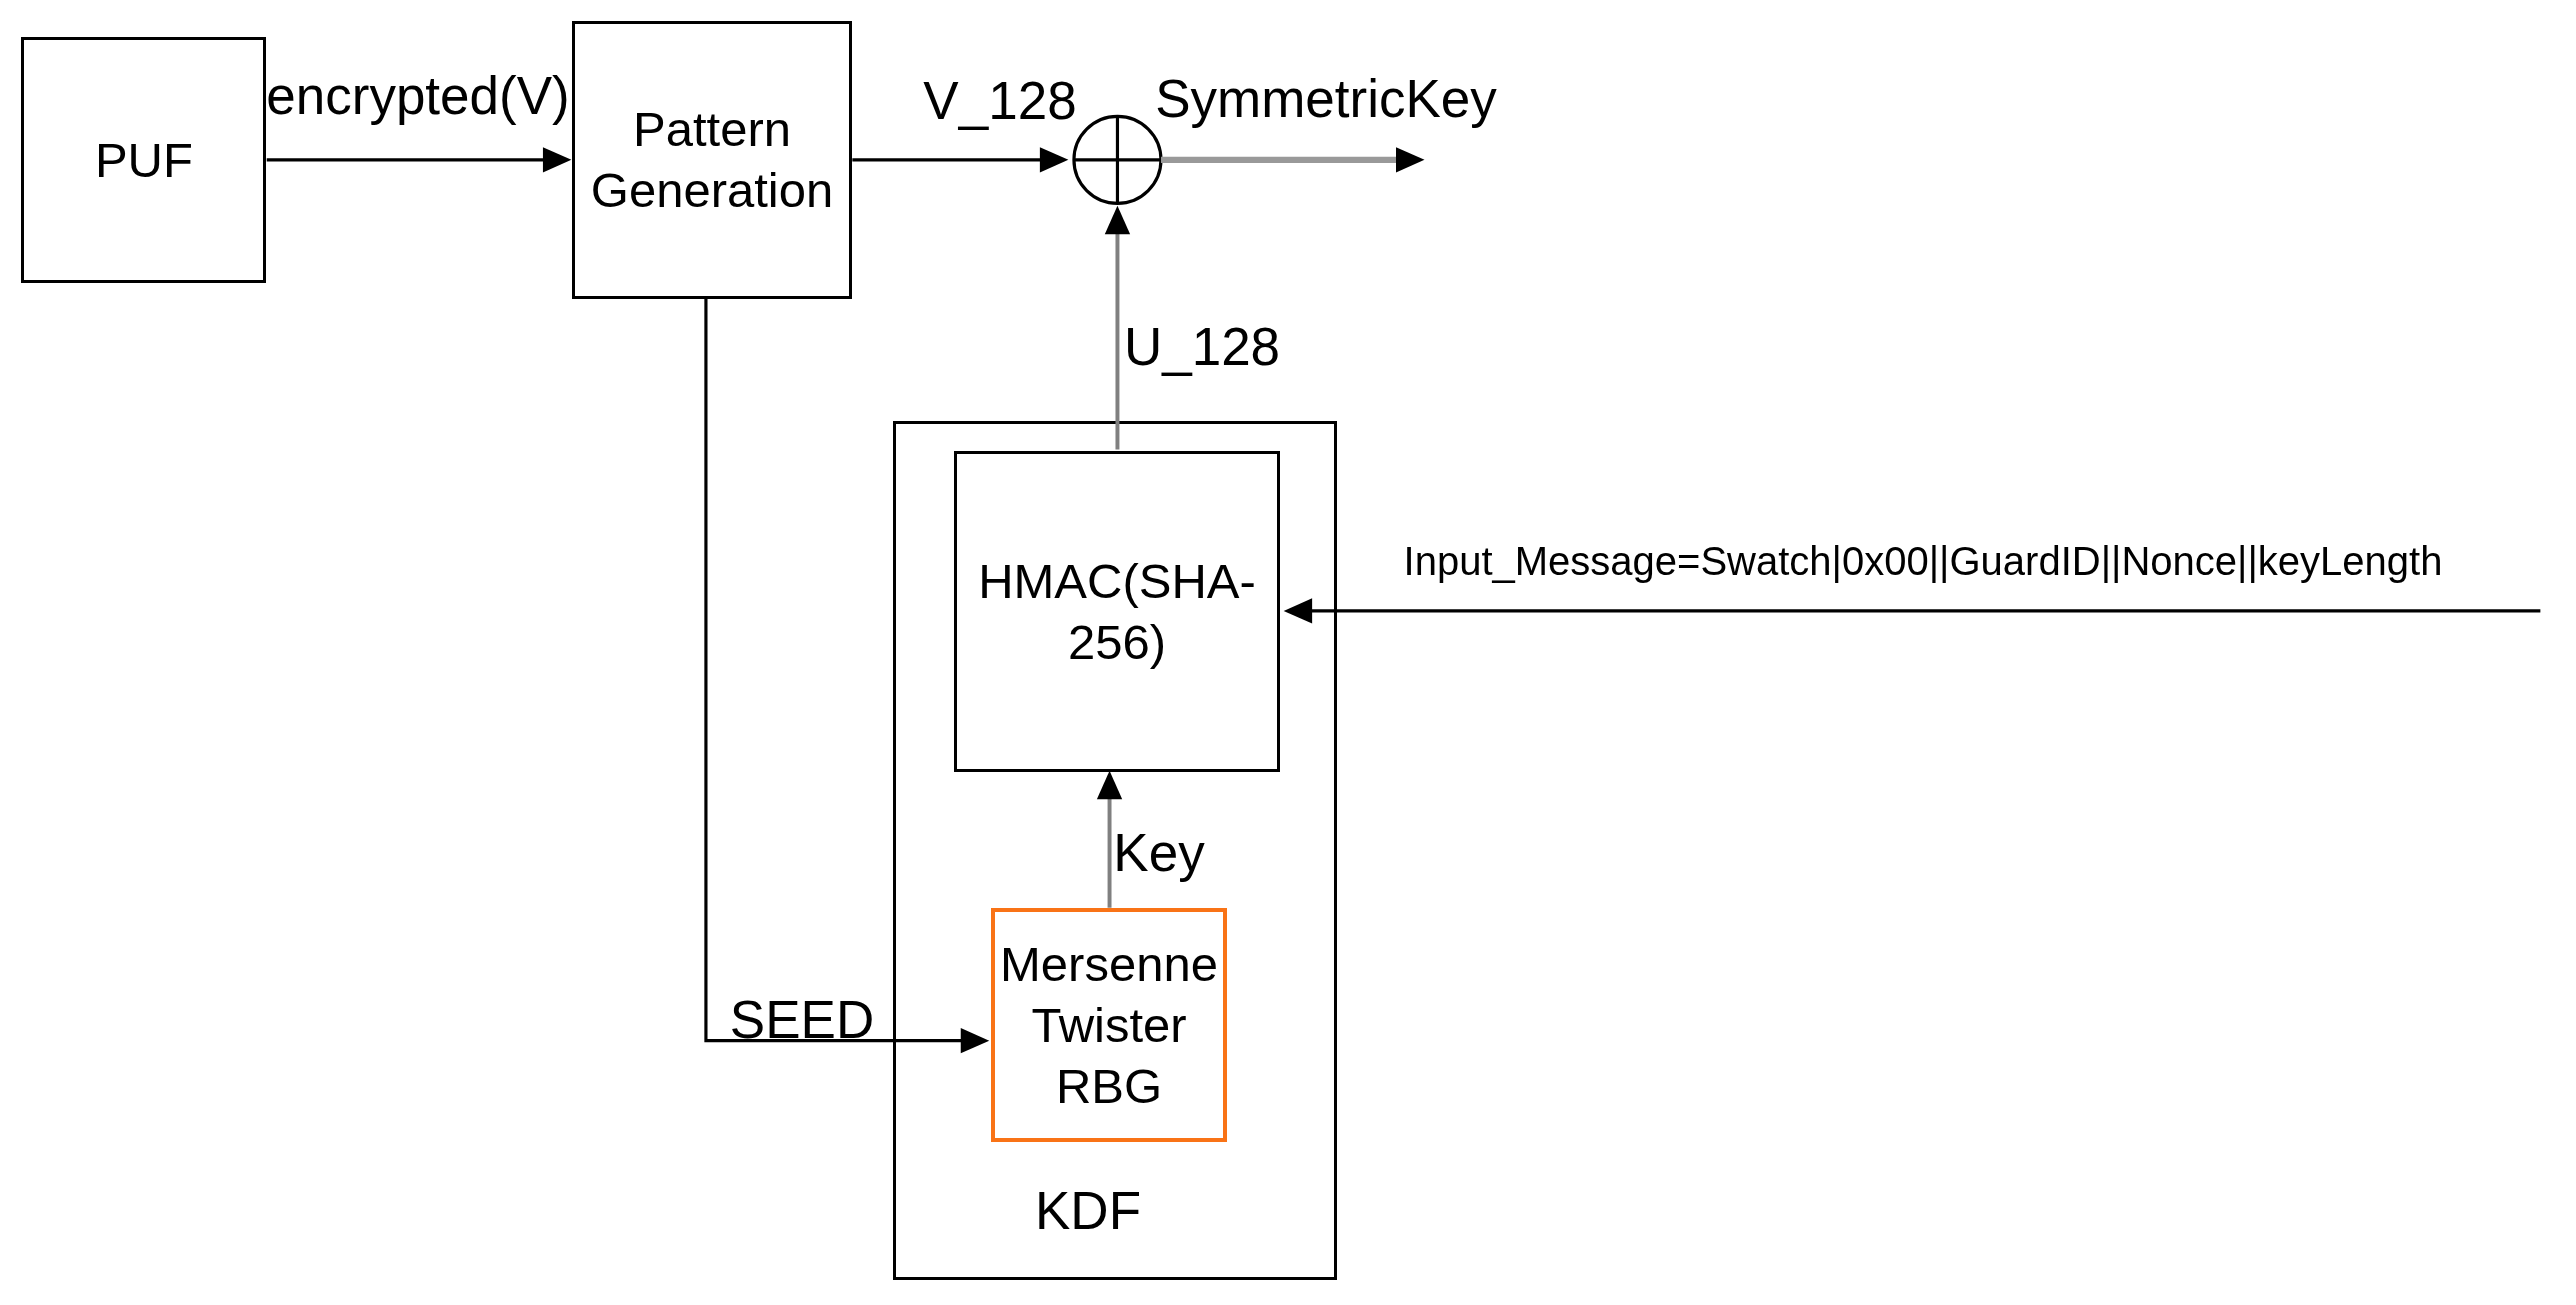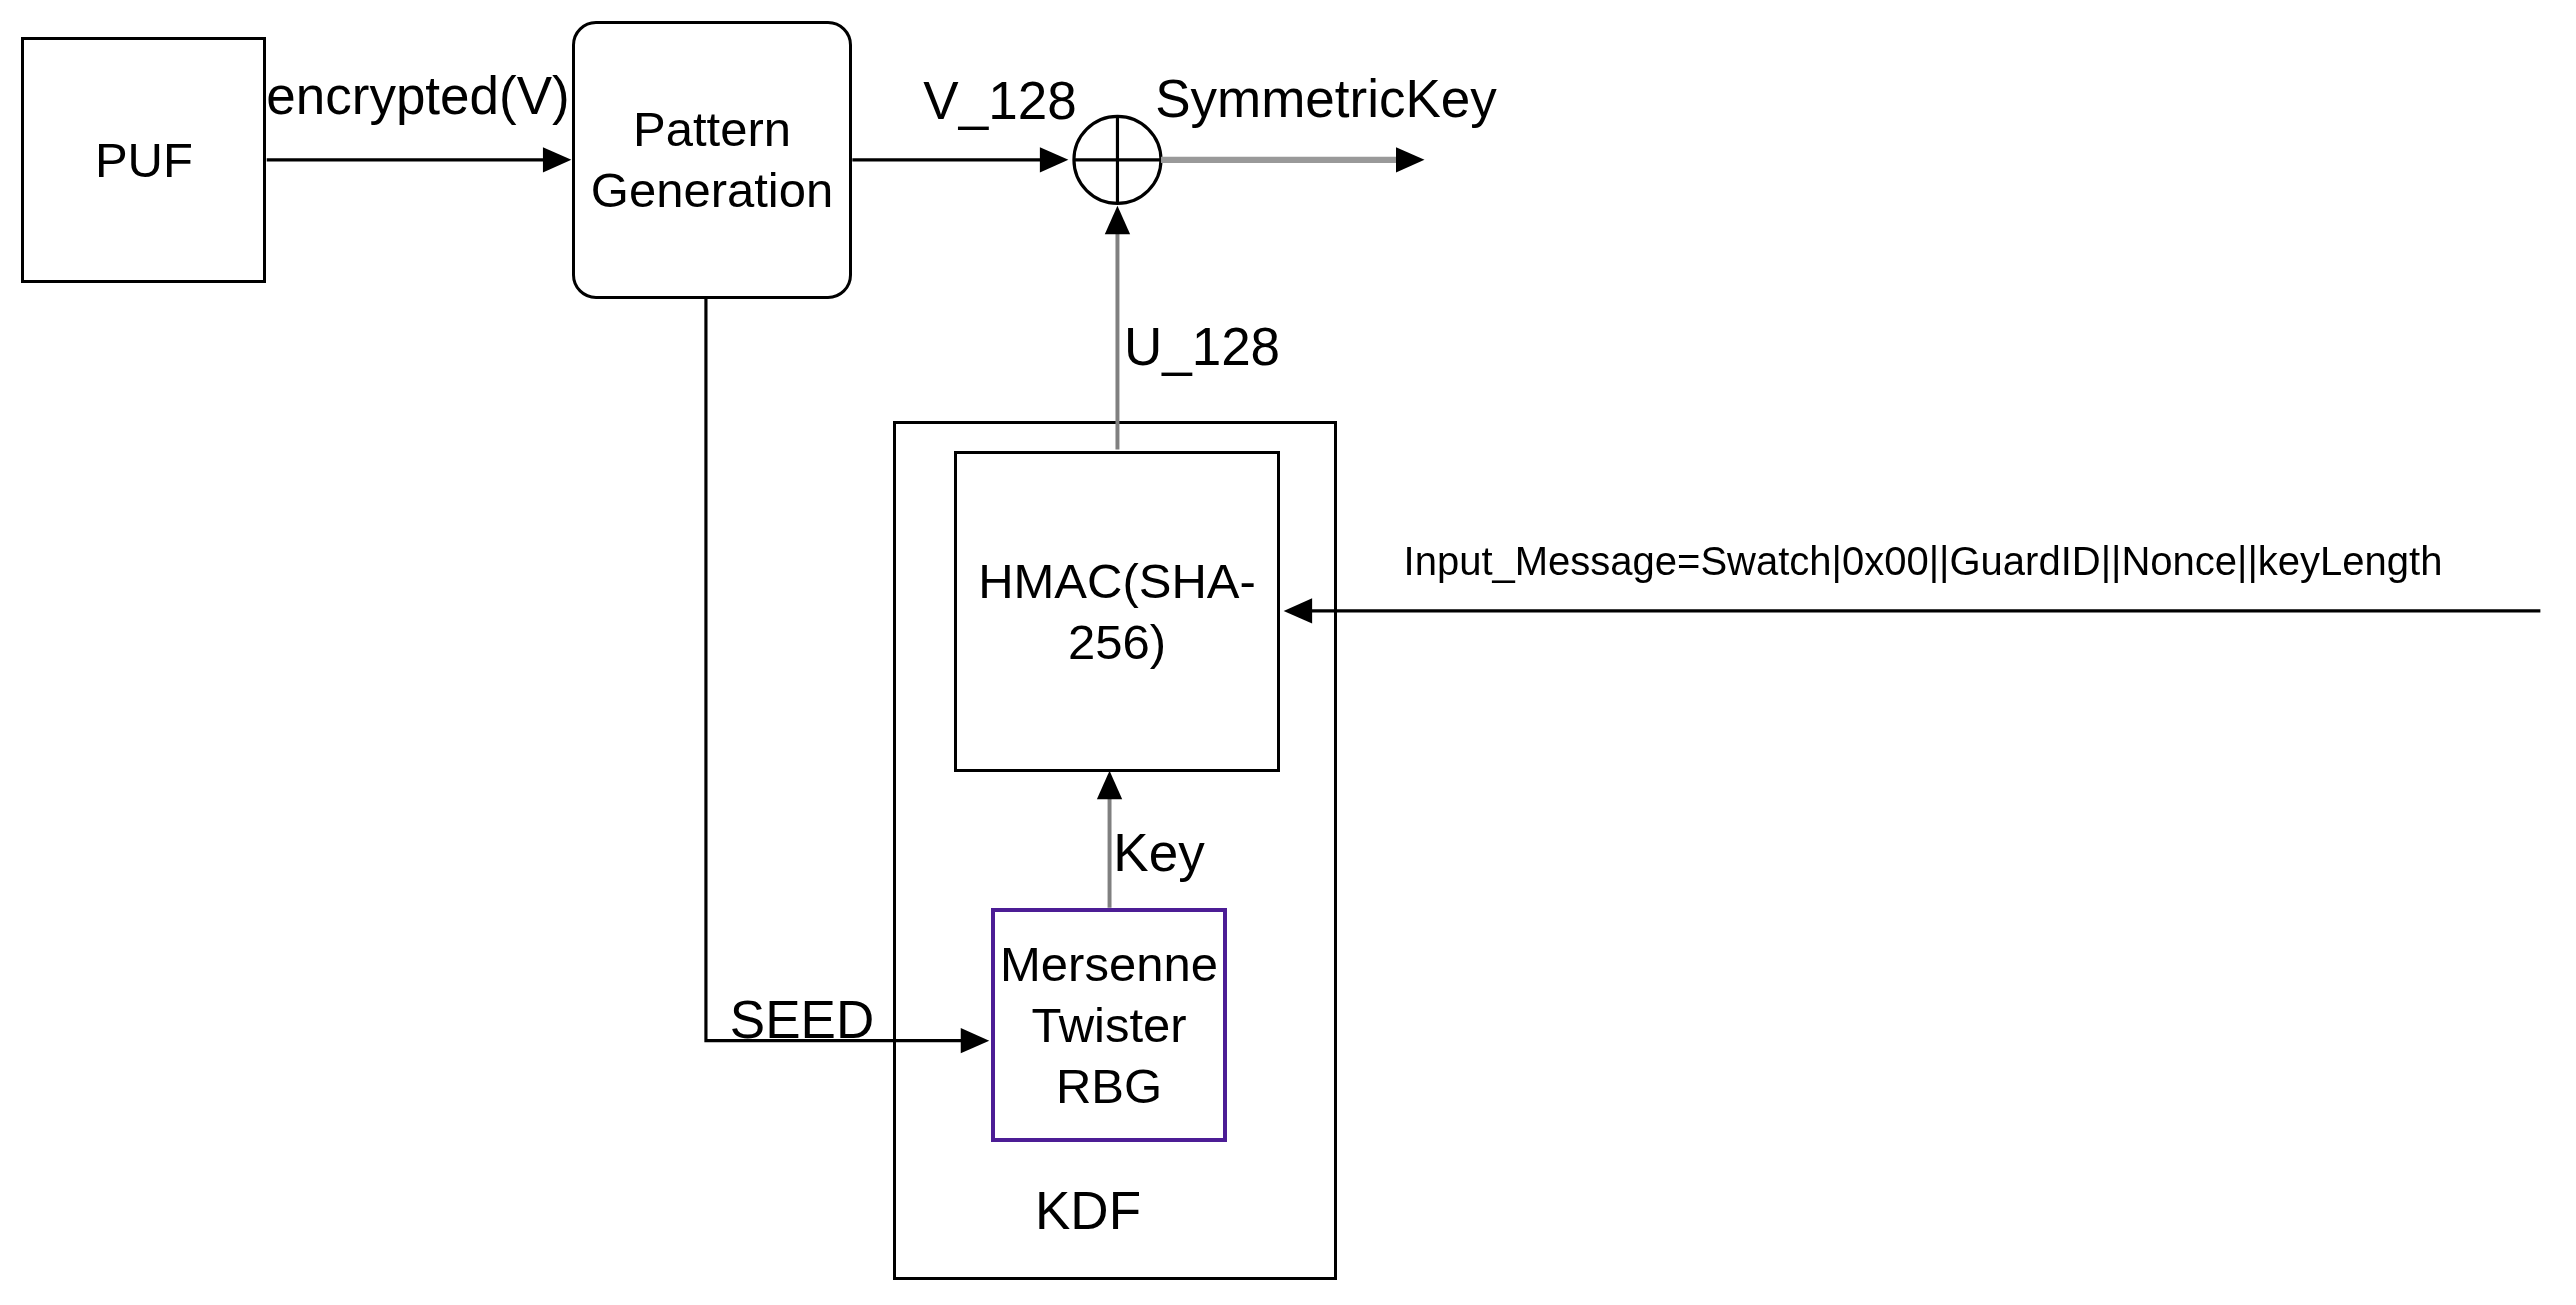--- a/index.html
+++ b/index.html
@@ -38,42 +38,42 @@
     font-size: 49px;
     line-height: 61px;
     z-index: 1;
   }
   .node span { display: block; white-space: nowrap; }
   .node.kdf-box {
     background: transparent;
     justify-content: flex-end;
   }
   .node.mersenne-box {
-    border: 4px solid #4c1d95;
+    border: 4px solid #f97316;
   }
   .edge-label {
     position: absolute;
     transform: translate(-50%, -50%);
     white-space: nowrap;
     font-size: 53px;
     line-height: 49px;
     z-index: 3;
   }
   .edge-label.small { font-size: 40px; }
 </style>
 </head>
 <body>
 
 <div class="canvas">
 
   <div class="node" style="left:21.4px; top:37px; width:245px; height:246px;">
     <span>PUF</span>
   </div>
 
-  <div class="node" style="left:572px; top:20.6px; width:280px; height:278px;border-radius:24px;">
+  <div class="node" style="left:572px; top:20.6px; width:280px; height:278px;">
     <span>Pattern</span>
     <span>Generation</span>
   </div>
 
   <div class="node kdf-box" style="left:893px; top:421px; width:444px; height:859px;"></div>
 
   <div class="node" style="left:954px; top:451px; width:326px; height:321px;">
     <span>HMAC(SHA-</span>
     <span>256)</span>
   </div>

